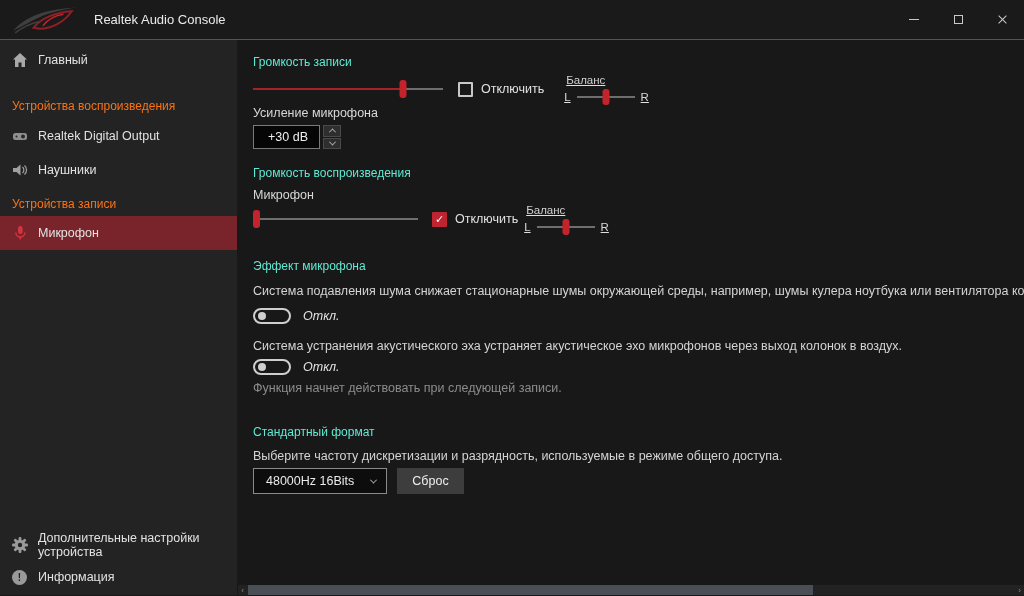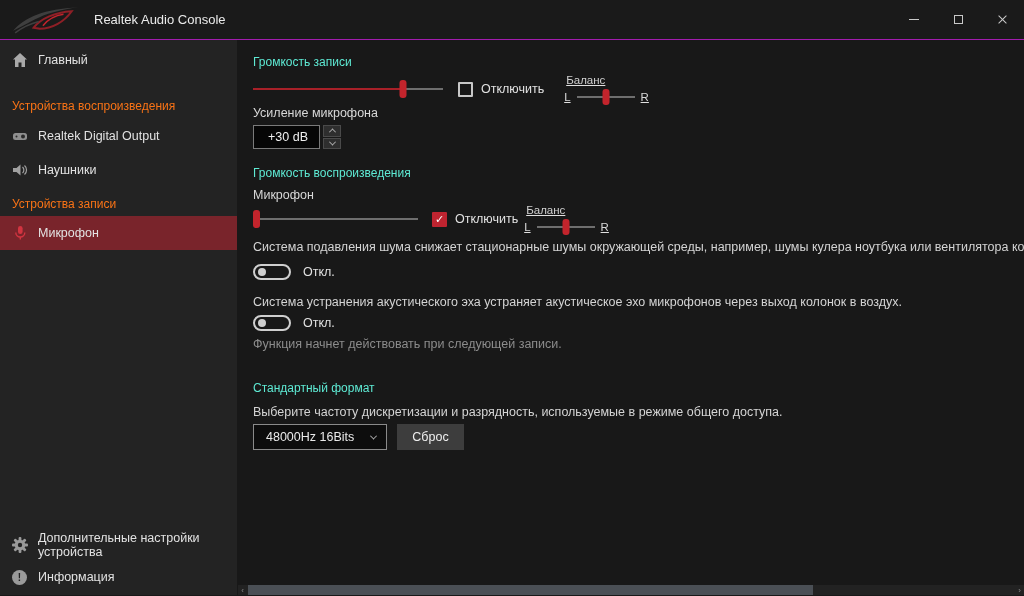--- a/index.html
+++ b/index.html
@@ -89,21 +89,21 @@
     width:67px; height:24px; background:#060606; border:1px solid #7a7a7a;
     font-size:12.5px; color:#f0f0f0; display:flex; align-items:center; padding-left:14px;
   }
   .spin-btns { width:18px; height:24px; margin-left:3px; display:flex; flex-direction:column; gap:1px; }
   .spin-btn { height:11.5px; background:#2e2e2e; border:1px solid #4a4a4a; display:flex; align-items:center; justify-content:center; }
   .chev { width:5px; height:5px; border-left:1px solid #b0b0b0; border-top:1px solid #b0b0b0; }
   .chev.up { transform:rotate(45deg) translate(1px,1px); }
   .chev.down { transform:rotate(225deg) translate(1px,1px); }
 
   
-  .toggle-row { display:flex; align-items:center; height:17px; }
+  .toggle-row { display:flex; align-items:center; height:17px;font-style:italic; }
   .toggle { width:38px; height:16px; border:2px solid #cfcfcf; border-radius:9px; position:relative; }
   .toggle .knob { position:absolute; left:3px; top:2px; width:8px; height:8px; border-radius:50%; background:#cfcfcf; }
   .toggle-label { margin-left:12px; font-size:12.5px; color:#e2e2e2; }
 
   
   .fmt-row { display:flex; align-items:center; height:26px; }
   .select {
     width:134px; height:26px; background:#0d0d0d; border:1px solid #8a8a8a;
     display:flex; align-items:center; font-size:12.5px; color:#eaeaea; padding:0 10px 0 12px;
   }
@@ -277,20 +277,21 @@
           <span class="bal-lr">L</span>
           <div class="slider bal-slider">
             <div class="track"></div>
             <div class="thumb" style="left: 50%;"></div>
           </div>
           <span class="bal-lr">R</span>
         </div>
       </div>
     </div>
 
+    <div class="h mt26">Эффект микрофона</div>
     <div class="desc mt10">Система подавления шума снижает стационарные шумы окружающей среды, например, шумы кулера ноутбука или вентилятора кондиционера, тем самым повы</div>
     <div class="toggle-row mt9">
       <div class="toggle">
           <div class="knob"></div>
         </div>
       <span class="toggle-label">Откл.</span>
     </div>
     <div class="desc mt16">Система устранения акустического эха устраняет акустическое эхо микрофонов через выход колонок в воздух.</div>
     <div class="toggle-row mt5">
       <div class="toggle">

